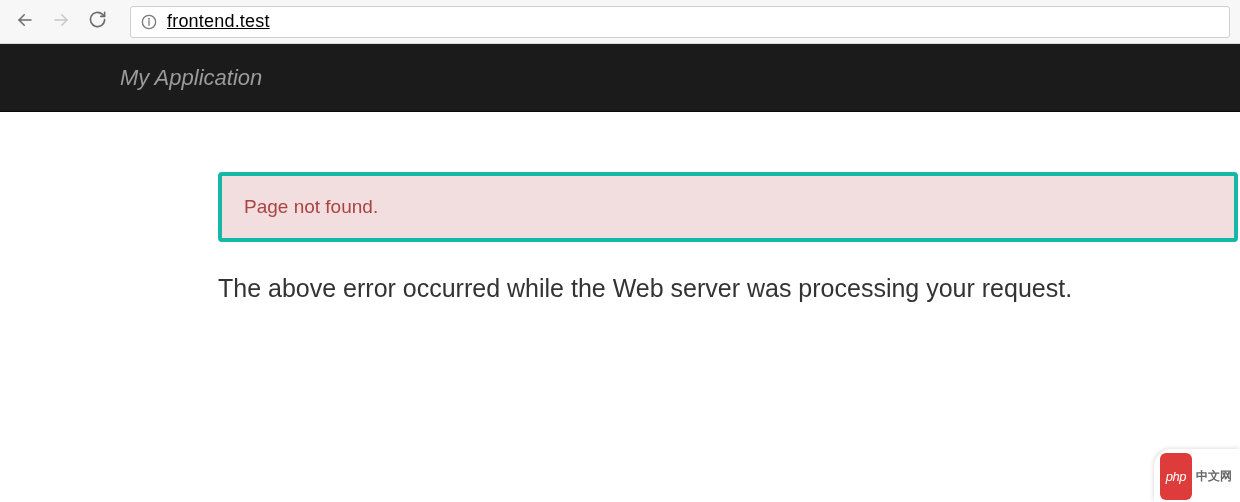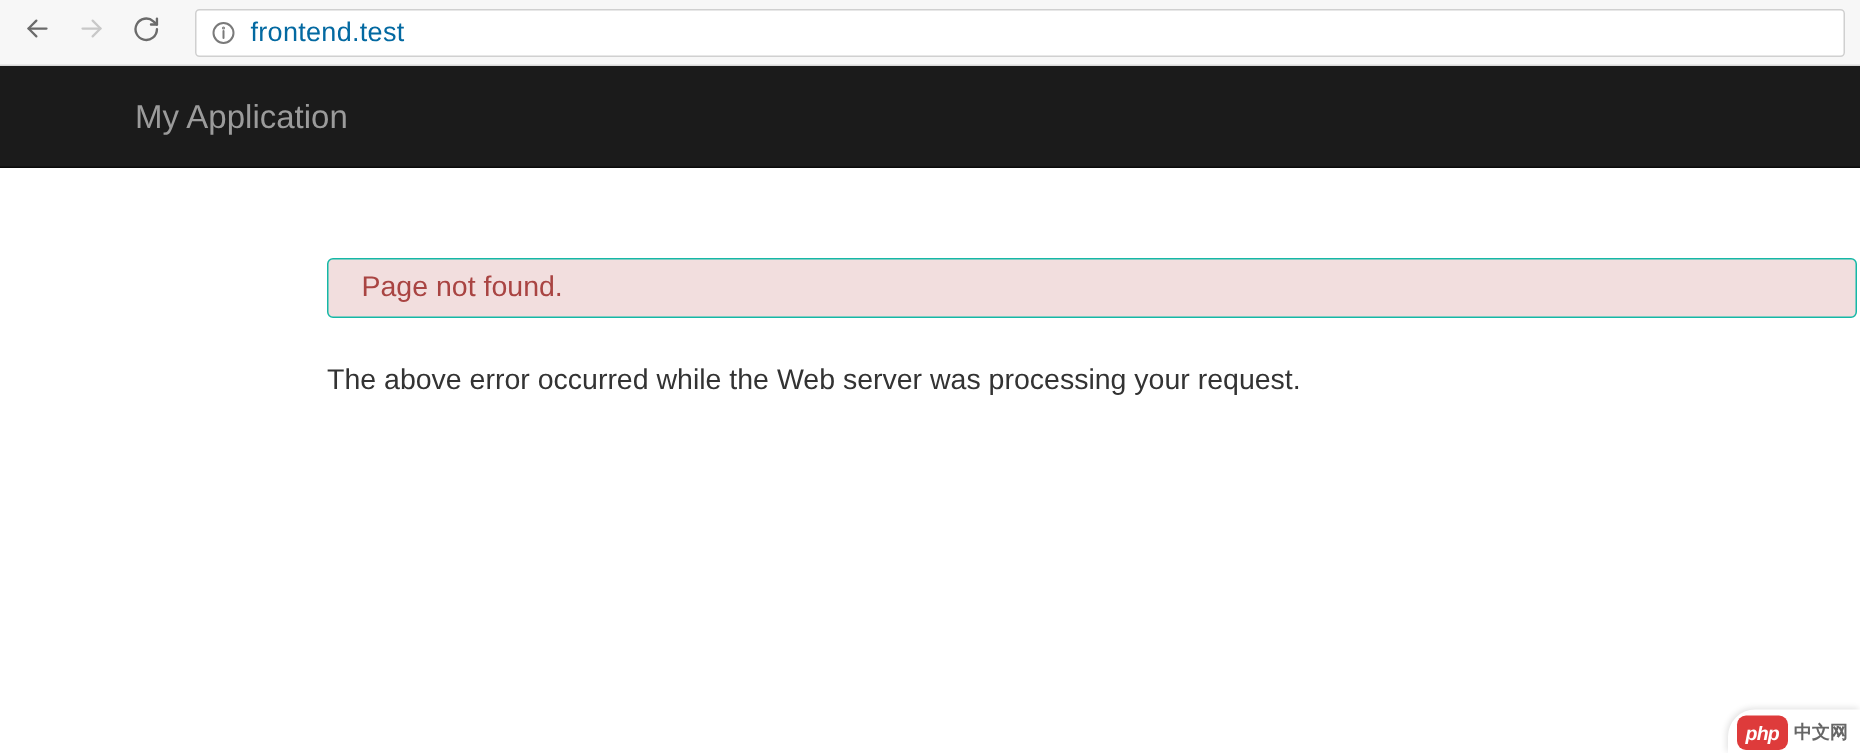--- a/index.html
+++ b/index.html
@@ -65,84 +65,86 @@
       align-items: center;
       justify-content: center;
       color: #7a7a7a;
     }
     .info-icon svg {
       width: 16px;
       height: 16px;
     }
     .url-text {
       font-size: 18px;
-      color: #0369a1;
+      color: #000000;
       letter-spacing: 0.2px;
+      text-decoration: underline;
     }
     .navbar {
       background: #1b1b1b;
       height: 68px;
       display: flex;
       align-items: center;
       border-bottom: 1px solid #0a0a0a;
     }
     .navbar-container {
-      padding-left: 90px;
+      padding-left: 120px;
+      font-style: italic;
     }
     .brand {
       color: #9b9b9b;
       font-size: 22px;
       font-weight: 400;
     }
     .content {
       padding: 60px 0 0 218px;
       max-width: 1240px;
     }
     .error-title {
       font-size: 46px;
       font-weight: 500;
       color: #111111;
       letter-spacing: -0.5px;
       margin-bottom: 28px;
     }
     .alert {
       background: #f2dede;
-      border: 1px solid #14b8a6;
+      border: 4px solid #14b8a6;
       border-radius: 4px;
-      padding: 8px 22px;
+      padding: 20px 22px;
       margin-bottom: 28px;
       width: 1020px;
     }
     .alert-text {
       color: #a94442;
       font-size: 19px;
     }
     .body-text {
       color: #333333;
-      font-size: 19px;
+      font-size: 25px;
       line-height: 1.5;
       margin-bottom: 18px;
     }
     .watermark {
       position: absolute;
       right: 0;
       bottom: 0;
       display: flex;
       align-items: center;
       background: #ffffff;
       border-radius: 18px 0 0 0;
       padding: 4px 8px 2px 6px;
       box-shadow: -1px -1px 4px rgba(0,0,0,0.12);
     }
     .watermark-badge {
       background: #de3b3b;
       color: #ffffff;
-      font-weight: 700;
+      font-weight: 400;
       font-size: 13px;
-      padding: 4px 6px;
+      padding: 16px 6px;
       border-radius: 6px;
       font-style: italic;
       letter-spacing: -0.5px;
     }
     .watermark-text {
       color: #666666;
       font-size: 12px;
       font-weight: 700;
       margin-left: 4px;
       font-family: "PingFang SC", "Microsoft YaHei", sans-serif;

